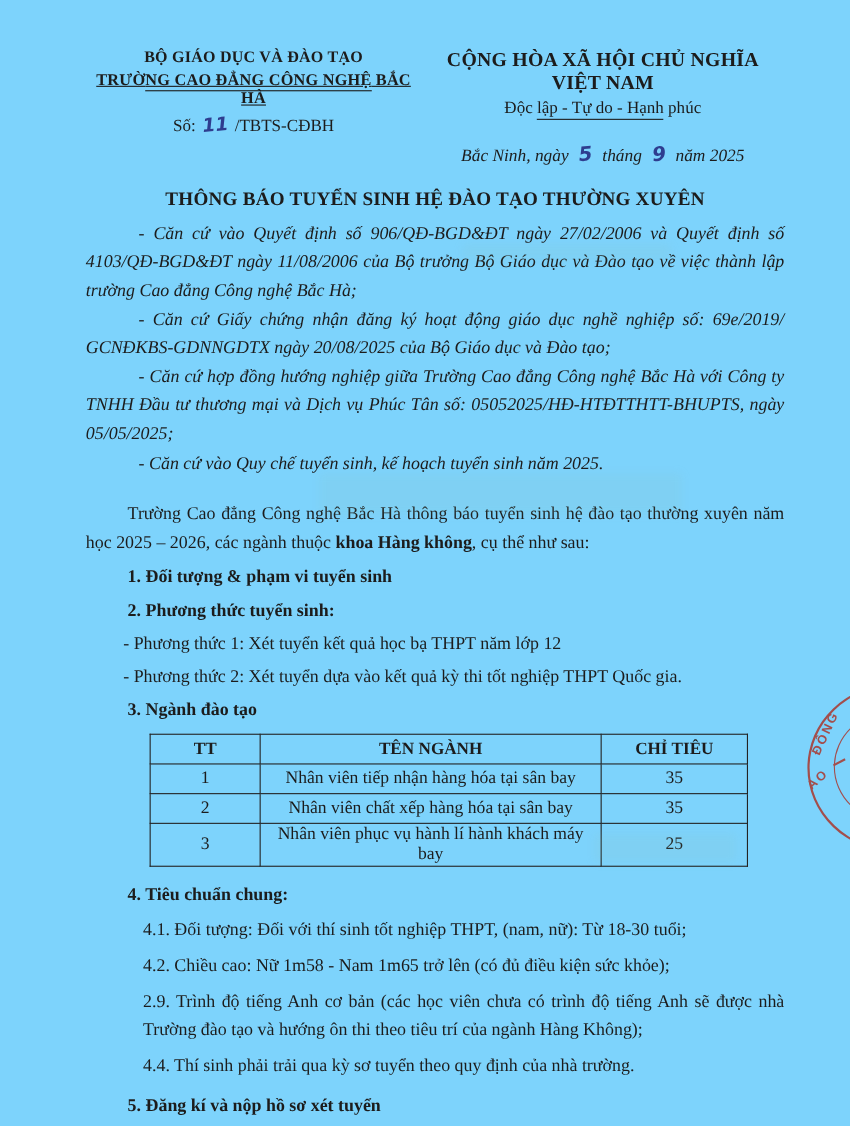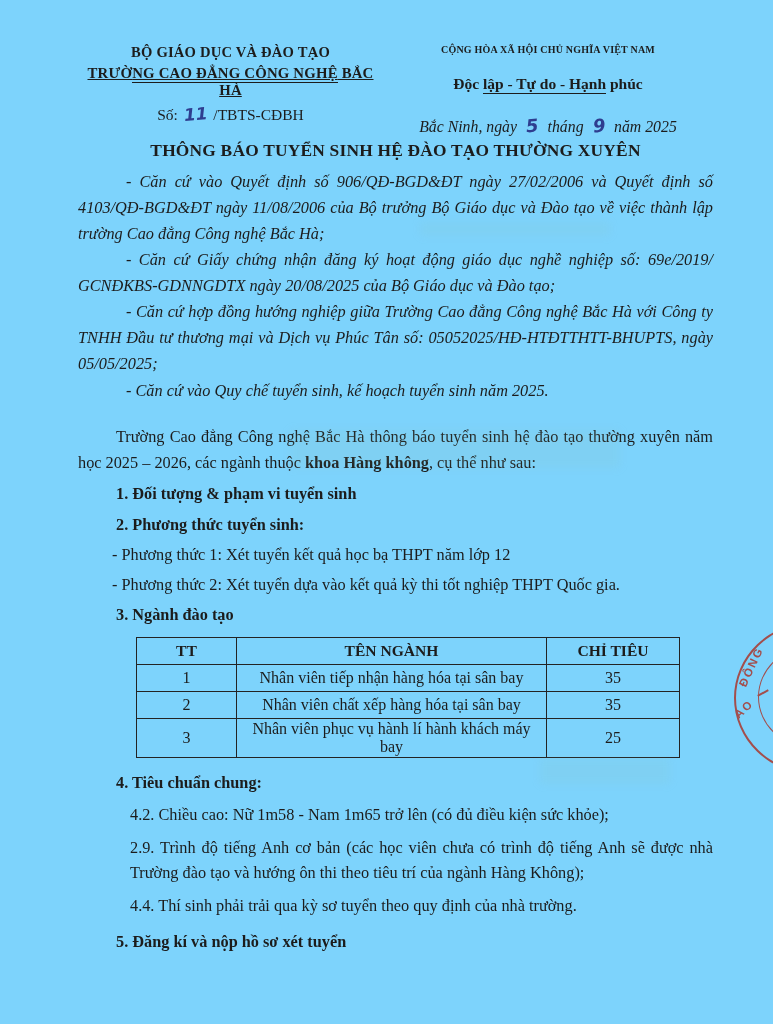--- a/index.html
+++ b/index.html
@@ -10,30 +10,30 @@
     font-family:"Liberation Serif","DejaVu Serif",serif;
     color:#1c1c1c; font-size:16.3px;
   }
   
   .doc-header { display:flex; justify-content:space-between; align-items:flex-start; }
   .hdr-left  { width:305px; text-align:center; }
   .hdr-right { width:330px; text-align:center; }
   .ministry   { font-size:14.6px; font-weight:bold; letter-spacing:.2px; }
   .school     { font-size:14.8px; font-weight:bold; margin-top:4px; letter-spacing:.2px;text-decoration:underline; }
   .doc-no     { font-size:15.5px; margin-top:5px; }
-  .motto1     { font-size:10px; font-weight:bold; letter-spacing:.2px; }
-  .motto2     { font-size:15.5px; font-weight:bold; margin-top:20px; }
+  .motto1     { font-size:18px; font-weight:bold; letter-spacing:.2px; }
+  .motto2     { font-size:15.5px; font-weight:normal; margin-top:4px; }
   .u-part     { border-bottom:1.6px solid #1c1c1c; padding-bottom:1px; }
   .dateline   { font-style:italic; font-size:15.8px; margin-top:22px; white-space:nowrap; }
   .handwrite  { font-family:"DejaVu Sans",sans-serif; font-style:italic; font-weight:bold;
                 color:#2e3d8f; display:inline-block; transform:rotate(-5deg); }
   .hw-no   { font-size:17px; margin:0 2px; }
   .hw-date { font-size:18px; margin:0 9px; }
   
-  .title { font-size:17.4px; font-weight:bold; text-align:center; margin:4px 0 8px; letter-spacing:.2px; }
+  .title { font-size:17.4px; font-weight:bold; text-align:center; margin:19px 0 8px; letter-spacing:.2px; }
   .legal { font-style:italic; text-align:justify; text-indent:48px; margin:0; line-height:1.6; }
   .intro { text-align:justify; text-indent:38px; margin:20px 0 0; line-height:1.62; }
   .para  { margin:5px 0 0 38px; line-height:1.55; }
   .bold  { font-weight:bold; }
   .std   { margin:7px 0 0 52px; line-height:1.58; text-align:justify; }
   
   table.quota { border-collapse:collapse; margin:9px 0 2px 58px; }
   table.quota th, table.quota td {
     border:1.7px solid #232323; text-align:center; padding:1px 6px; height:24px;
   }
@@ -122,20 +122,21 @@
       </tr>
       <tr>
         <td>3</td>
         <td>Nhân viên phục vụ hành lí hành khách máy bay</td>
         <td>25</td>
       </tr>
     </tbody>
   </table>
 
   <p class="para bold" style="margin-top:12px">4.  Tiêu chuẩn chung:</p>
+  <p class="std">4.1. Đối tượng: Đối với thí sinh tốt nghiệp THPT, (nam, nữ): Từ 18-30 tuổi;</p>
   <p class="std">4.2. Chiều cao:  Nữ 1m58 - Nam 1m65 trở lên (có đủ điều kiện sức khỏe);</p>
   <p class="std">2.9. Trình độ tiếng Anh cơ bản (các học viên chưa có trình độ tiếng Anh sẽ được nhà Trường đào tạo và hướng ôn thi theo tiêu trí của ngành Hàng Không);</p>
   <p class="std">4.4. Thí sinh phải trải qua kỳ sơ tuyển theo quy định của nhà trường.</p>
 
   <p class="para bold" style="margin-top:10px">5.  Đăng kí và nộp hồ sơ xét tuyển</p>
 
   <div class="stamp">
     <div class="stamp-ring-outer"></div>
     <div class="stamp-ring-inner"></div>
     <span class="stamp-word w1">ĐÔNG</span>

